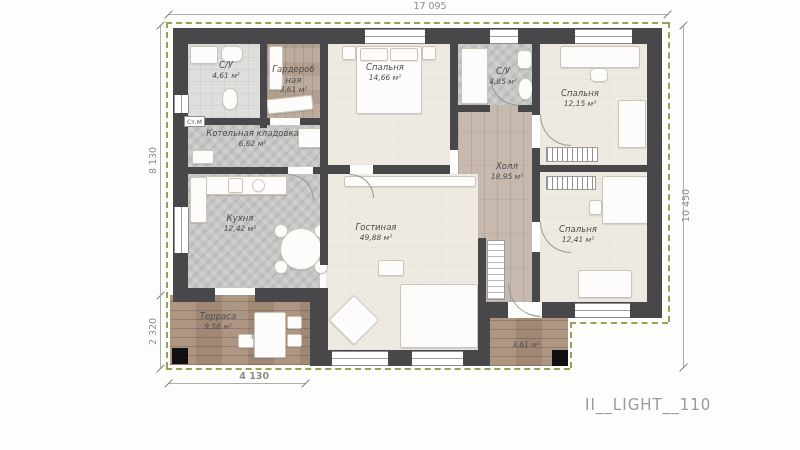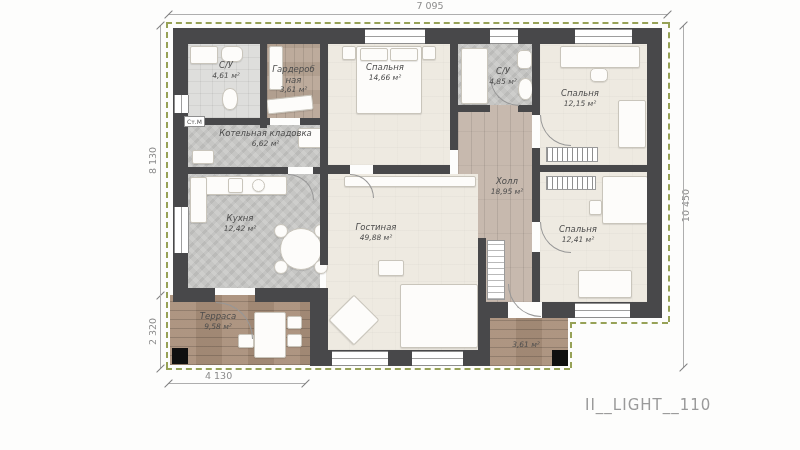--- a/index.html
+++ b/index.html
@@ -201,69 +201,69 @@
     <div class="ra">14,66 м²</div>
   </div>
   <div class="room-label" style="left:473px;top:66px;width:60px;">
     <div class="rn">С/У</div>
     <div class="ra">4,85 м²</div>
   </div>
   <div class="room-label" style="left:545px;top:88px;width:70px;">
     <div class="rn">Спальня</div>
     <div class="ra">12,15 м²</div>
   </div>
-  <div class="room-label" style="left:200px;top:128px;width:105px;margin-left:13px;">
+  <div class="room-label" style="left:200px;top:128px;width:105px;">
     <div class="rn">Котельная кладовка</div>
     <div class="ra">6,62 м²</div>
   </div>
   <div class="room-label" style="left:205px;top:213px;width:70px;">
     <div class="rn">Кухня</div>
     <div class="ra">12,42 м²</div>
   </div>
-  <div class="room-label" style="left:478px;top:176px;width:58px;">
+  <div class="room-label" style="left:478px;top:161px;width:58px;">
     <div class="rn">Холл</div>
     <div class="ra">18,95 м²</div>
   </div>
   <div class="room-label" style="left:340px;top:222px;width:72px;">
     <div class="rn">Гостиная</div>
     <div class="ra">49,88 м²</div>
   </div>
   <div class="room-label" style="left:543px;top:224px;width:70px;">
     <div class="rn">Спальня</div>
     <div class="ra">12,41 м²</div>
   </div>
   <div class="room-label" style="left:187px;top:311px;width:62px;">
     <div class="rn">Терраса</div>
     <div class="ra">9,58 м²</div>
   </div>
   <div class="room-label" style="left:498px;top:340px;width:56px;">
     <div class="ra">3,61 м²</div>
   </div>
   <div class="tag" style="left:184px;top:116px;width:19px;height:9px;">Ст.М</div>
 
-  <div class="dim-text" style="left:395px;top:0px;width:70px;text-align:center;">7 095</div>
+  <div class="dim-text" style="left:395px;top:0px;width:70px;text-align:center;">17 095</div>
   <div class="dim-h" style="left:168px;top:14px;width:500px;"></div>
   <div class="tick" style="left:163px;top:14px;"></div>
   <div class="tick" style="left:662px;top:14px;"></div>
 
   <div class="dim-text rot" style="left:130px;top:155px;width:44px;text-align:center;">8 130</div>
   <div class="dim-v" style="left:160px;top:25px;height:270px;"></div>
   <div class="tick" style="left:155px;top:25px;"></div>
   <div class="tick" style="left:155px;top:295px;"></div>
 
   <div class="dim-text rot" style="left:130px;top:326px;width:44px;text-align:center;">2 320</div>
   <div class="dim-v" style="left:160px;top:295px;height:73px;"></div>
   <div class="tick" style="left:155px;top:368px;"></div>
 
   <div class="dim-text rot" style="left:661px;top:200px;width:48px;text-align:center;">10 450</div>
   <div class="dim-v" style="left:683px;top:25px;height:342px;"></div>
   <div class="tick" style="left:678px;top:25px;"></div>
   <div class="tick" style="left:678px;top:367px;"></div>
 
-  <div class="dim-text" style="left:205px;top:370px;width:64px;text-align:left;">4 130</div>
+  <div class="dim-text" style="left:205px;top:370px;width:64px;text-align:right;font-weight:bold;">4 130</div>
   <div class="dim-h" style="left:168px;top:383px;width:138px;"></div>
   <div class="tick" style="left:163px;top:383px;"></div>
   <div class="tick" style="left:300px;top:383px;"></div>
 
 
   <div class="code" style="left:585px;top:396px;">II__LIGHT__110</div>
 
 </div>
 
 </body></html>

